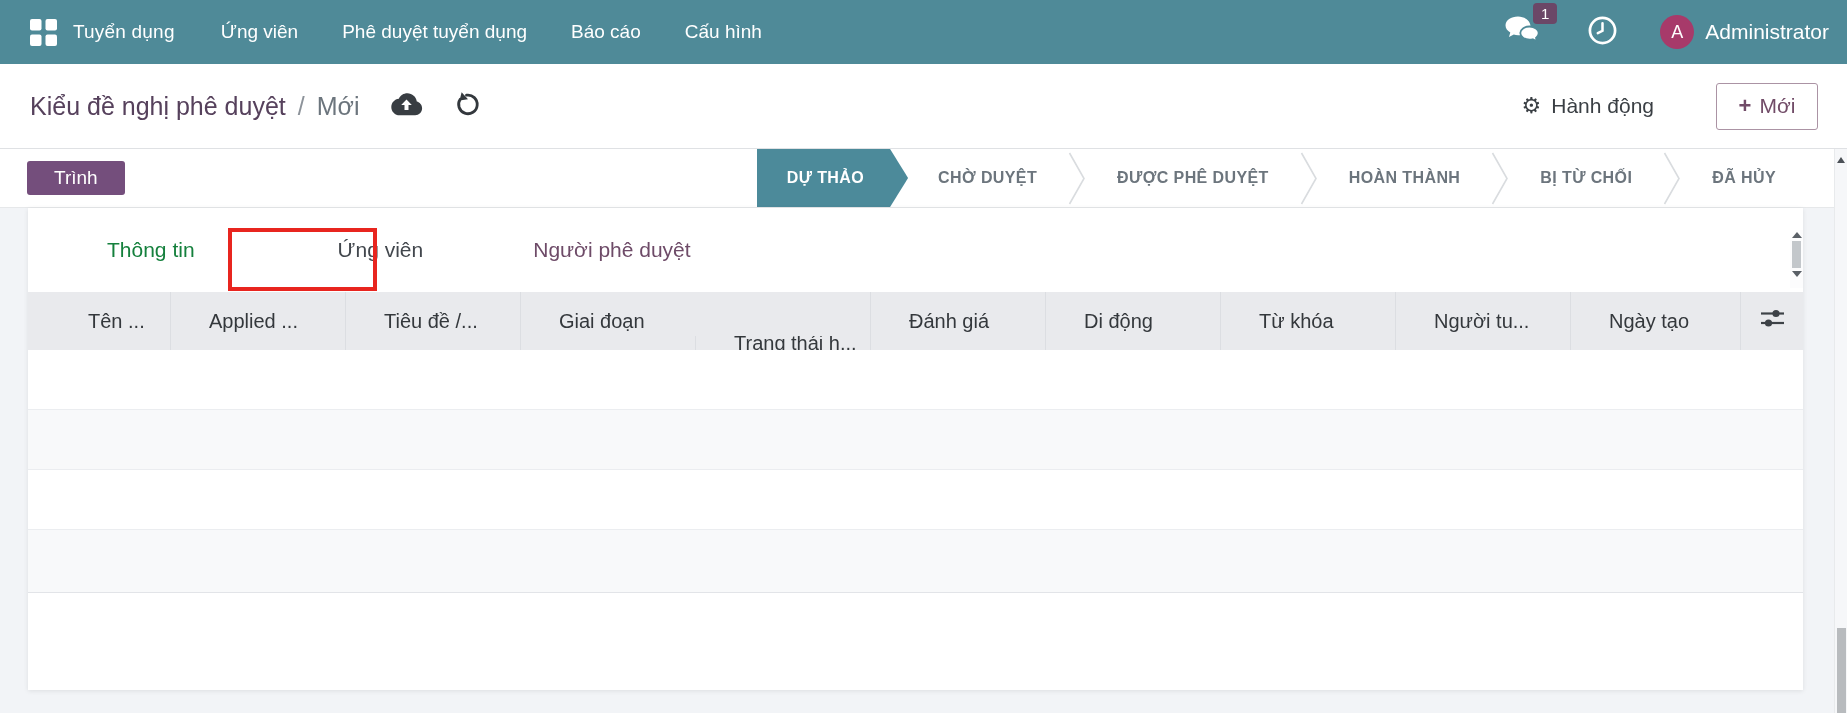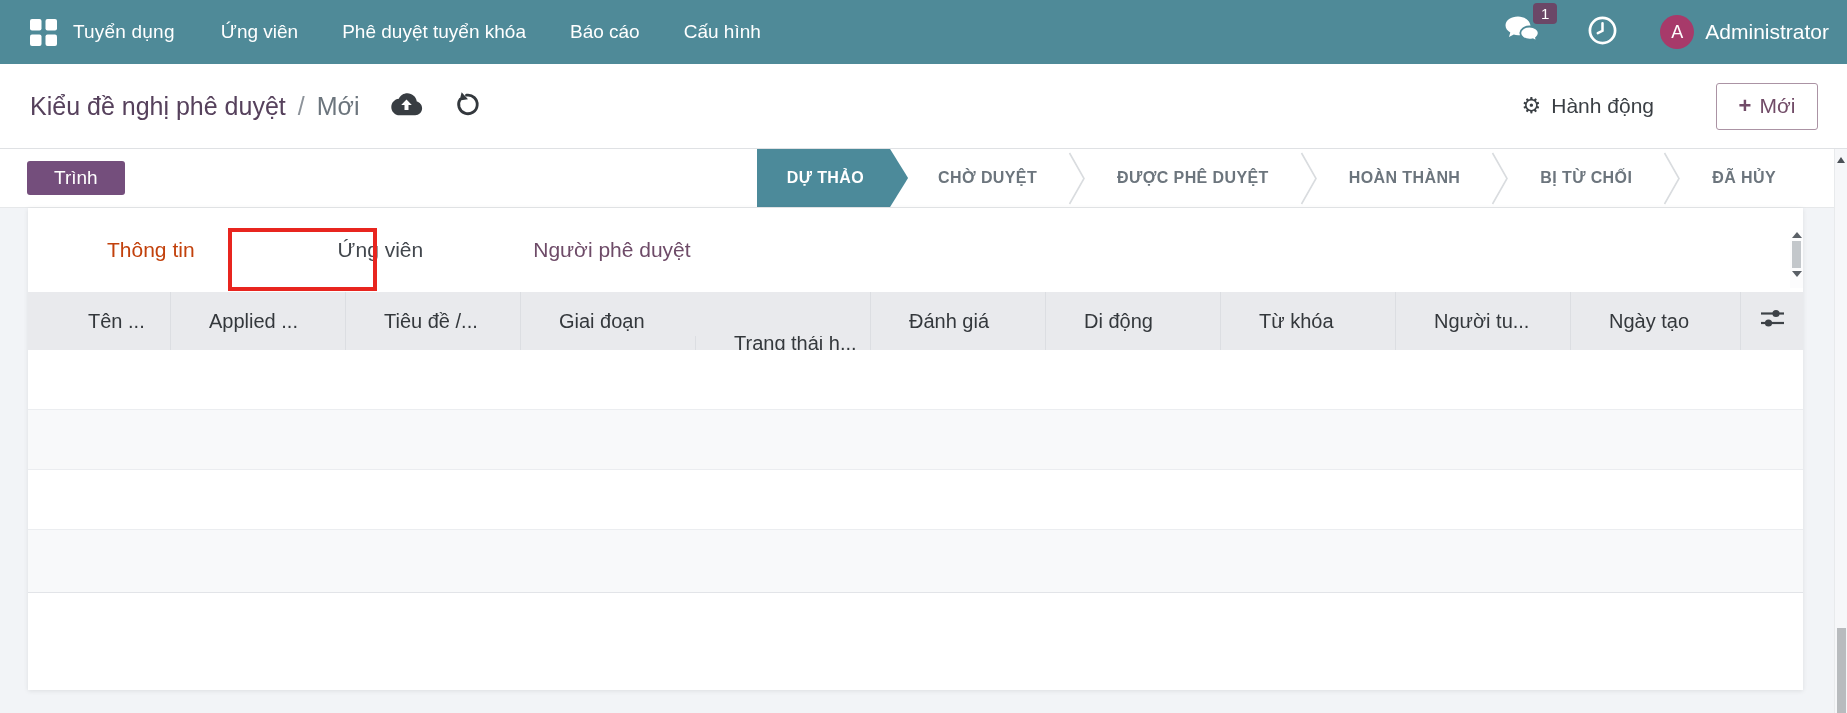--- a/index.html
+++ b/index.html
@@ -57,21 +57,21 @@
   .step { display:flex; align-items:center; padding:0 30px; color:#6c757d; font-size:16px;
           font-weight:700; letter-spacing:.4px; cursor:pointer; white-space:nowrap; }
   .chev { display:flex; align-items:center; }
 
   
   .sheet { position:absolute; left:28px; top:208px; width:1775px; height:482px; background:#fff;
            box-shadow:0 1px 5px rgba(0,0,0,.09); }
   .tabs { position:absolute; left:0; top:0; width:100%; height:84px; display:flex; align-items:center;
           padding-left:79px; }
   .tab { font-size:21px; cursor:pointer; }
-  .tab.t0 { color:#c2410c; }
+  .tab.t0 { color:#15803d; }
   .tab.t1 { color:#42474d; margin-left:143px; }
   .tab.t2 { color:#6e4b68; margin-left:110px; }
   .annotation-box { position:absolute; left:200px; top:20px; width:149px; height:63px;
                     border:4px solid #e8251f; pointer-events:none; }
 
   
   .mini-scroll { position:absolute; left:1762px; top:22px; width:13px; height:58px; background:#fcfcfd;
                  display:flex; flex-direction:column; align-items:center; cursor:pointer; }
   .mini-up { width:0; height:0; border-left:5px solid transparent; border-right:5px solid transparent;
              border-bottom:6px solid #595f66; margin-top:2px; }
@@ -111,21 +111,21 @@
           <rect x="0" y="0" width="11.5" height="11.5" rx="2"></rect>
           <rect x="15.5" y="0" width="11.5" height="11.5" rx="2"></rect>
           <rect x="0" y="15.5" width="11.5" height="11.5" rx="2"></rect>
           <rect x="15.5" y="15.5" width="11.5" height="11.5" rx="2"></rect>
         </g>
       </svg>
     </span>
     <span class="app-name">Tuyển dụng</span>
     <div class="top-menu">
       <span class="top-menu-item">Ứng viên</span>
-      <span class="top-menu-item">Phê duyệt tuyển khóa</span>
+      <span class="top-menu-item">Phê duyệt tuyển dụng</span>
       <span class="top-menu-item">Báo cáo</span>
       <span class="top-menu-item">Cấu hình</span>
     </div>
     <div class="topbar-right">
       <span class="icon-btn">
         <span>
           <svg width="37" height="31" viewBox="0 0 37 31" aria-hidden="true">
             <path d="M14 1.5 C7 1.5 1.5 5.4 1.5 10.3 c0 3 1.9 5.6 4.8 7.2 L5 22 l4.8-2.4 c1.4 .4 2.8 .6 4.2 .6 6.9 0 12.5-3.9 12.5-9 S20.9 1.5 14 1.5z" fill="#ffffff"></path>
             <path d="M25.5 11.5 c-5 0-9.2 2.9-9.2 6.6 0 3.6 4.2 6.6 9.2 6.6 1.1 0 2.2-.2 3.2-.4 l4.5 2.3 -1.2-3.7 c1.7-1.2 2.7-2.9 2.7-4.8 0-3.7-4.2-6.6-9.2-6.6z" fill="#ffffff" stroke="#4f8a98" stroke-width="1.8"></path>
           </svg>

